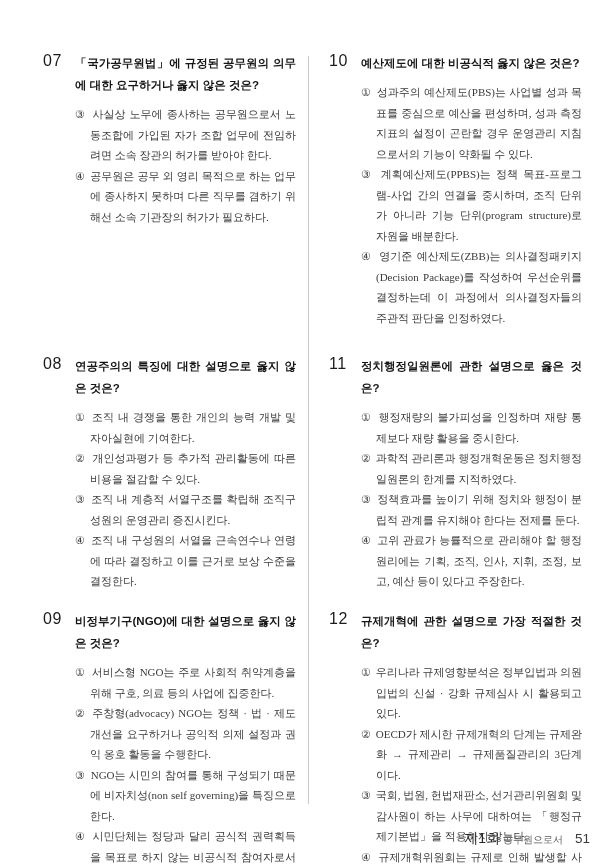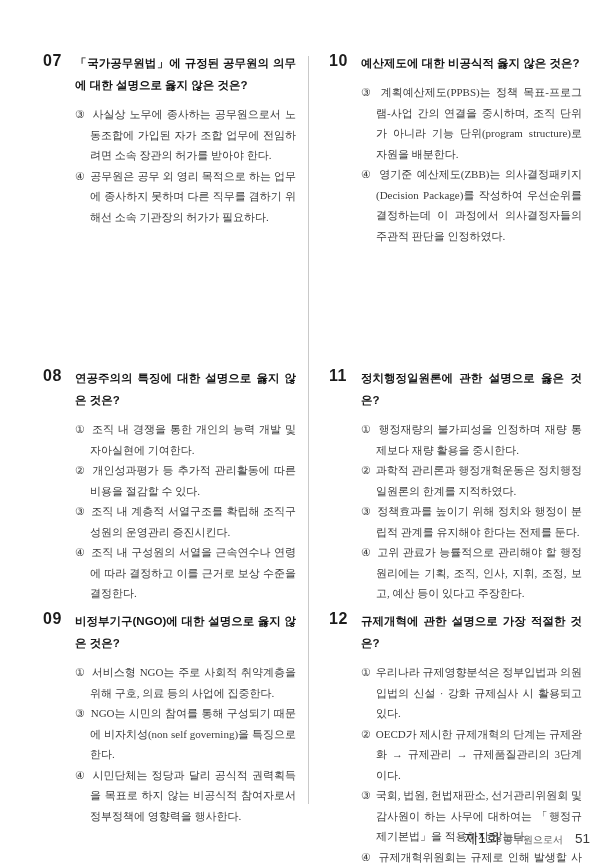--- a/index.html
+++ b/index.html
@@ -21,31 +21,31 @@
   .divider {
     position: absolute;
     left: 308px;
     top: 56px;
     width: 1px;
     height: 748px;
     background: #c9c9c9;
   }
   .question { position: absolute; left: 0; width: 100%; }
   .question.qpos-0 { top: 0; }
-  .question.qpos-1 { top: 315px; }
+  .question.qpos-1 { top: 303px; }
   .question.qpos-2 { top: 558px; }
 
   .q-head {
     display: flex;
     align-items: flex-start;
     margin: 0 0 8px 0;
   }
   .q-number {
     font-family: "Liberation Sans", "DejaVu Sans", sans-serif;
-    font-weight: bold;
+    font-weight: normal;
     font-size: 16px;
     line-height: 18px;
     color: #1c1c1c;
     width: 32px;
     flex-shrink: 0;
     letter-spacing: 0.5px;
   }
   .q-title {
     font-family: "Liberation Sans", "DejaVu Sans", sans-serif;
     font-weight: bold;
@@ -97,21 +97,21 @@
   }
 </style>
 </head>
 <body>
 
 <div class="page">
   <div class="column column-left">
   <div class="question qpos-0">
     <div class="q-head">
       <span class="q-number">07</span>
-      <h2 class="q-title">「국가공무원법」에 규정된 공무원의 의무에 대한 설명으로 옳지 않은 것은?</h2>
+      <h2 class="q-title">「국가공무원법」에 규정된 공무원의 의무에 대한 요구하거나 옳지 않은 것은?</h2>
     </div>
     <ol class="q-options">
 
 
   <li class="q-option">
     <span class="opt-marker">③ </span><span class="opt-text">사실상 노무에 종사하는 공무원으로서 노동조합에 가입된 자가 조합 업무에 전임하려면 소속 장관의 허가를 받아야 한다.</span>
   </li>
 
   <li class="q-option">
     <span class="opt-marker">④ </span><span class="opt-text">공무원은 공무 외 영리 목적으로 하는 업무에 종사하지 못하며 다른 직무를 겸하기 위해선 소속 기관장의 허가가 필요하다.</span>
@@ -146,39 +146,45 @@
   <div class="question qpos-2">
     <div class="q-head">
       <span class="q-number">09</span>
       <h2 class="q-title">비정부기구(NGO)에 대한 설명으로 옳지 않은 것은?</h2>
     </div>
     <ol class="q-options">
   <li class="q-option">
     <span class="opt-marker">① </span><span class="opt-text">서비스형 NGO는 주로 사회적 취약계층을 위해 구호, 의료 등의 사업에 집중한다.</span>
   </li>
 
+  <li class="q-option">
+    <span class="opt-marker">② </span><span class="opt-text">주창형(advocacy) NGO는 정책 · 법 · 제도 개선을 요구하거나 공익적 의제 설정과 권익 옹호 활동을 수행한다.</span>
+  </li>
 
   <li class="q-option">
     <span class="opt-marker">③ </span><span class="opt-text">NGO는 시민의 참여를 통해 구성되기 때문에 비자치성(non self governing)을 특징으로 한다.</span>
   </li>
 
   <li class="q-option">
     <span class="opt-marker">④ </span><span class="opt-text">시민단체는 정당과 달리 공식적 권력획득을 목표로 하지 않는 비공식적 참여자로서 정부정책에 영향력을 행사한다.</span>
   </li>
 </ol>
   </div>
 </div>
   <div class="divider"></div>
   <div class="column column-right">
   <div class="question qpos-0">
     <div class="q-head">
       <span class="q-number">10</span>
       <h2 class="q-title">예산제도에 대한 비공식적 옳지 않은 것은?</h2>
     </div>
     <ol class="q-options">
+  <li class="q-option">
+    <span class="opt-marker">① </span><span class="opt-text">성과주의 예산제도(PBS)는 사업별 성과 목표를 중심으로 예산을 편성하며, 성과 측정지표의 설정이 곤란할 경우 운영관리 지침으로서의 기능이 약화될 수 있다.</span>
+  </li>
 
 
   <li class="q-option">
     <span class="opt-marker">③ </span><span class="opt-text">계획예산제도(PPBS)는 정책 목표-프로그램-사업 간의 연결을 중시하며, 조직 단위가 아니라 기능 단위(program structure)로 자원을 배분한다.</span>
   </li>
 
   <li class="q-option">
     <span class="opt-marker">④ </span><span class="opt-text">영기준 예산제도(ZBB)는 의사결정패키지(Decision Package)를 작성하여 우선순위를 결정하는데 이 과정에서 의사결정자들의 주관적 판단을 인정하였다.</span>
   </li>
 </ol>

